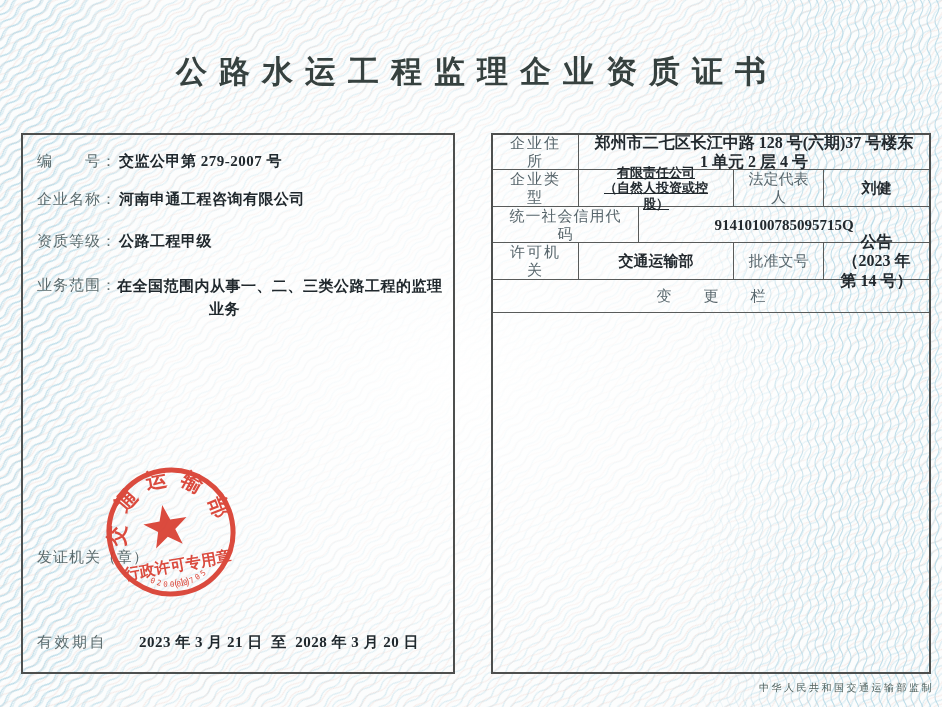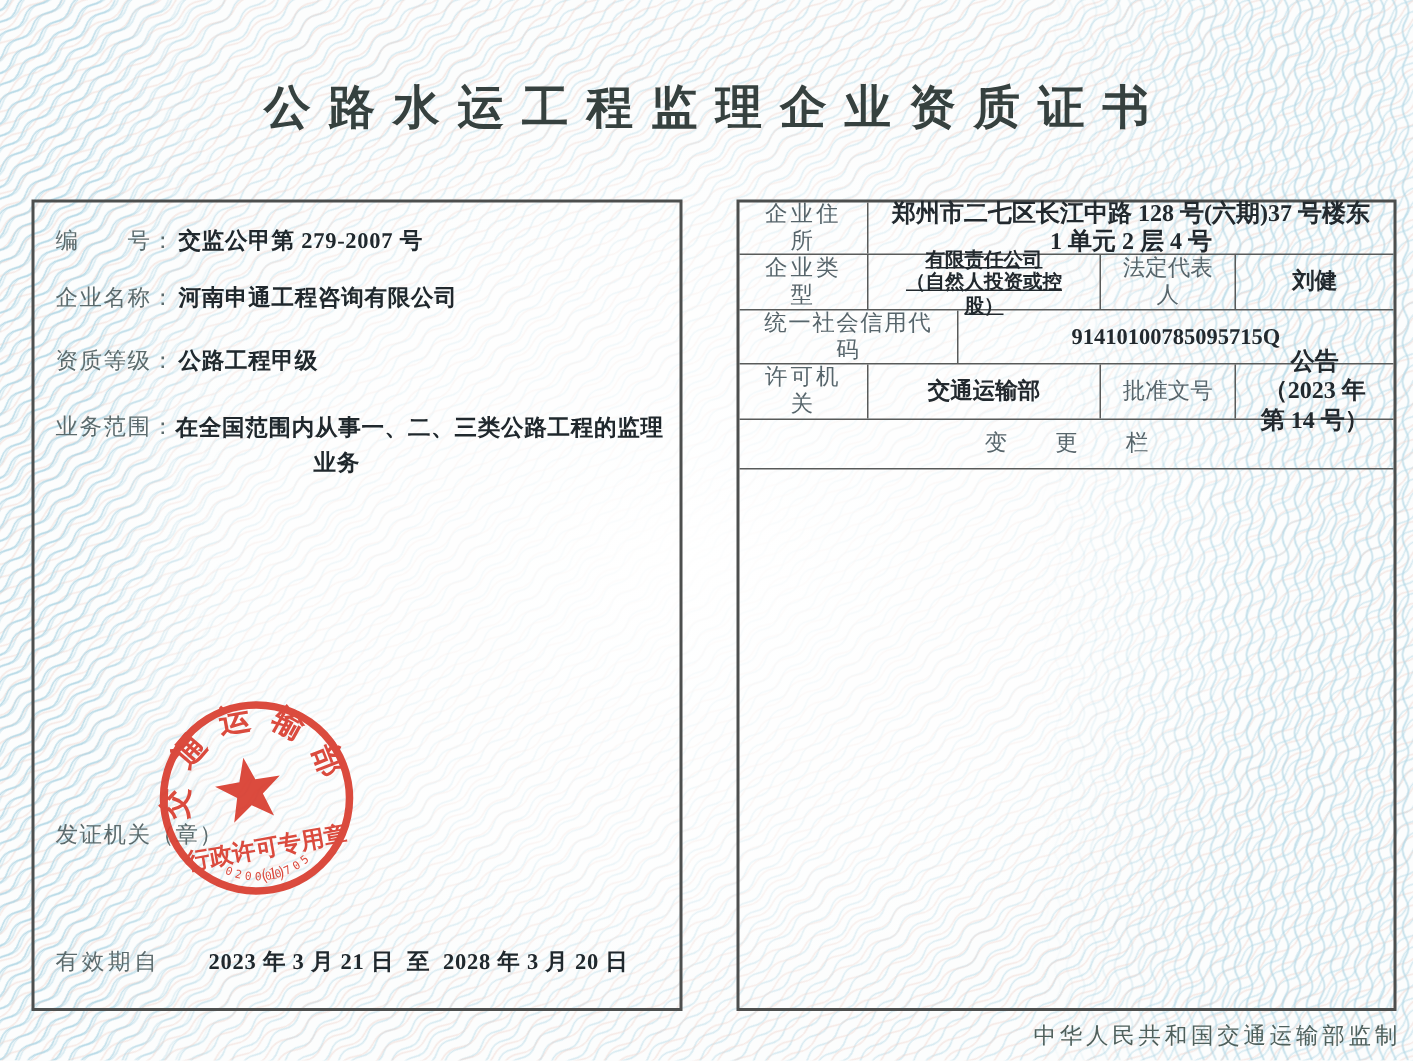--- a/index.html
+++ b/index.html
@@ -54,21 +54,21 @@
   .rval{color:#22292e;font-weight:bold;}
   .h35{height:35px;} .h37{height:37px;} .h36{height:36px;} .h33{height:33px;}
   .w86{width:86px;flex:none;} .w155{width:155px;flex:none;}
   .w90{width:90px;flex:none;letter-spacing:0;} .w146{width:146px;flex:none;letter-spacing:1px;}
   .flex1{flex:1;}
   .fs12{font-size:16px;letter-spacing:0;}
   .fs13{font-size:13px;letter-spacing:0;text-decoration:underline;}
   .change-row .rcell{letter-spacing:32px;text-indent:32px;color:#57656b;}
 
   .footer{
-    position:absolute;top:681px;right:8px;font-size:15px;color:#4f605c;
+    position:absolute;top:681px;right:8px;font-size:10px;color:#4f605c;
     letter-spacing:2.5px;z-index:2;white-space:nowrap;
   }
 </style>
 </head>
 <body>
 
 <div class="page">
 
   <svg class="bg" width="942" height="707" viewBox="0 0 942 707" aria-hidden="true">
     <defs>

